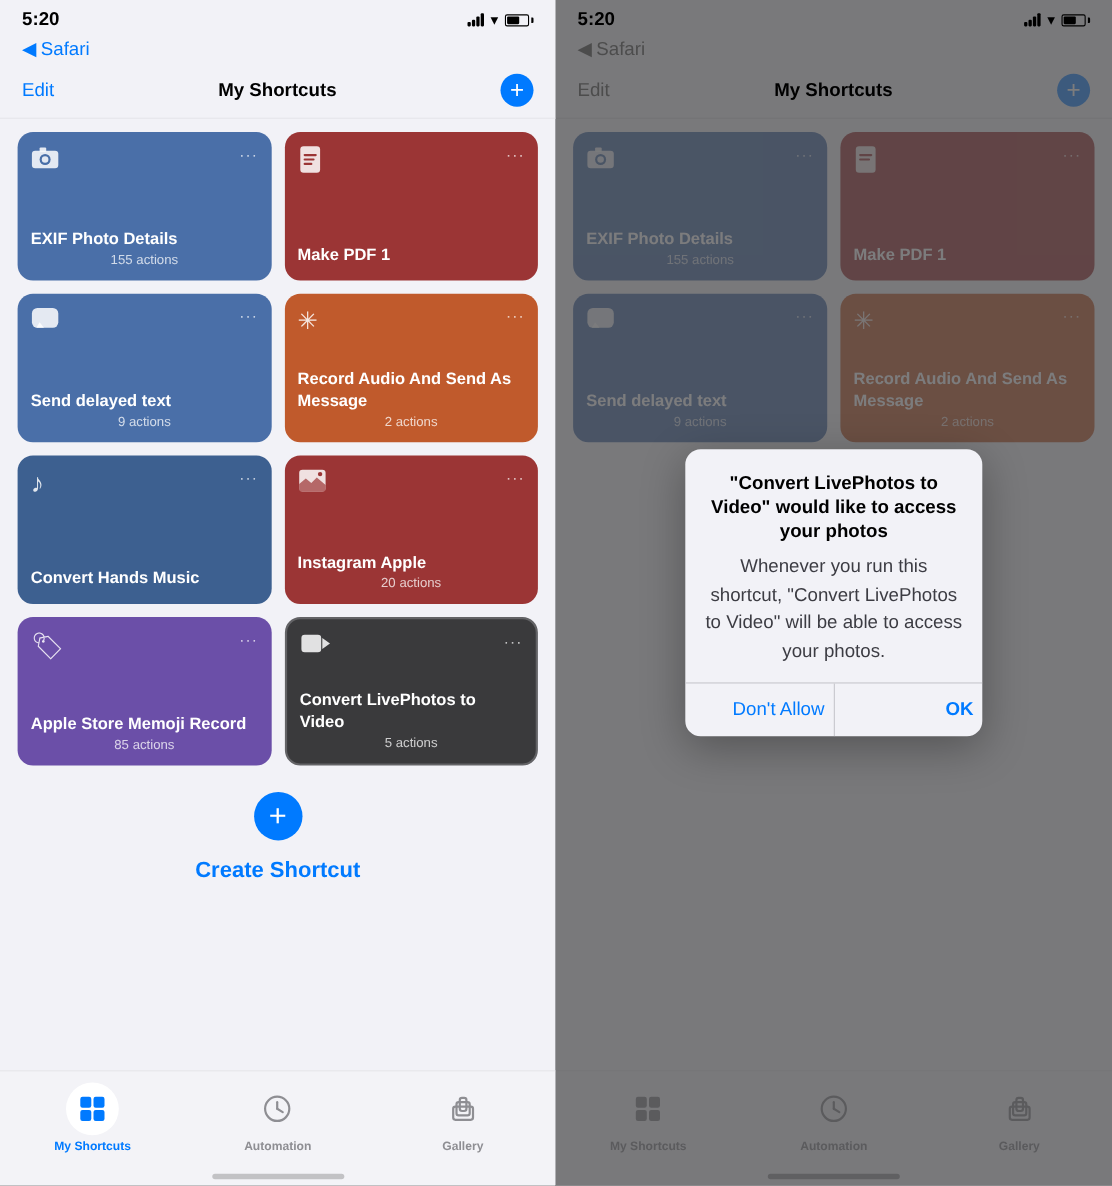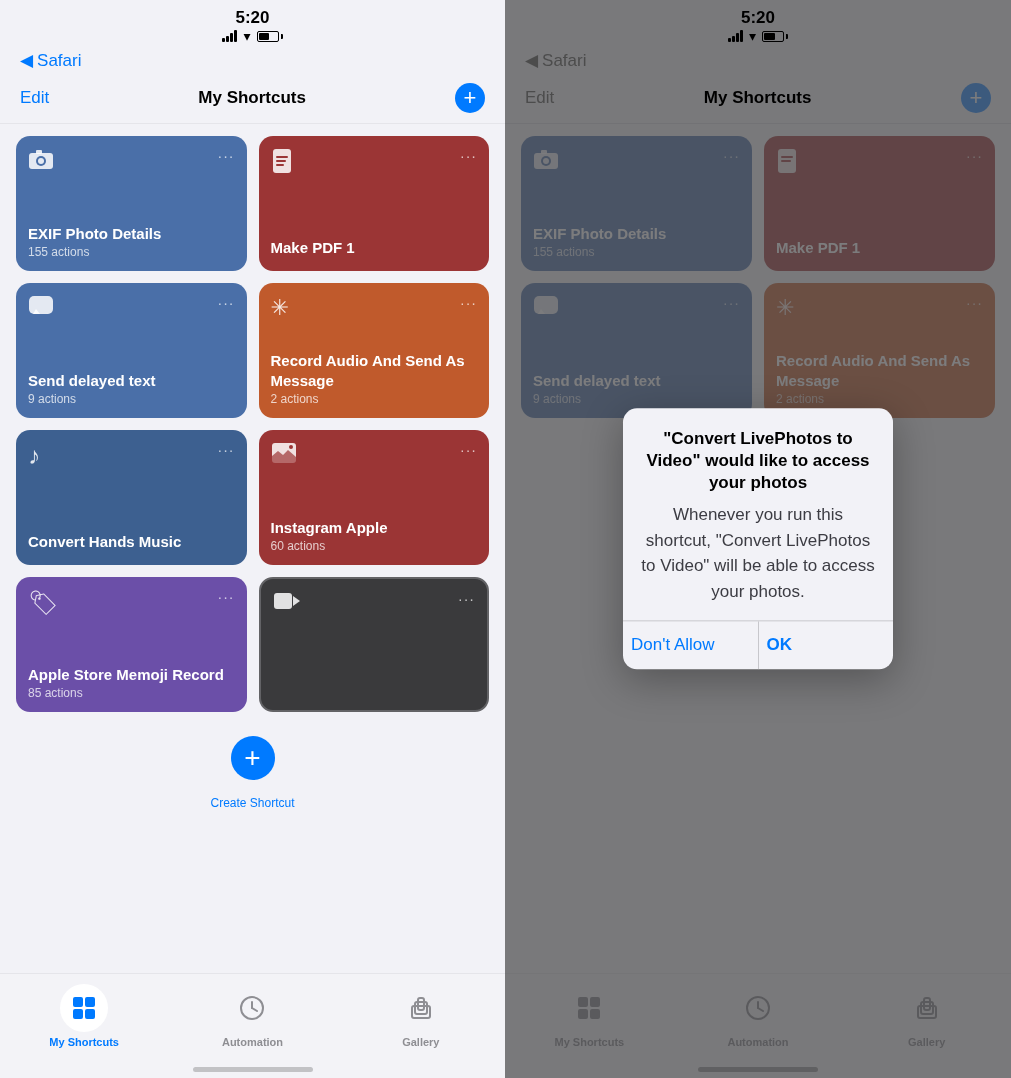--- a/index.html
+++ b/index.html
@@ -24,21 +24,20 @@
       width: 506px;
     }
 
     
     .status-bar {
       display: flex;
       justify-content: space-between;
       align-items: center;
       padding: 8px 20px 4px;
       background: #f2f2f7;
-      flex-direction: column;
     }
 
     .status-time {
       font-size: 17px;
       font-weight: 600;
       color: #000;
     }
 
     .status-icons {
       display: flex;
@@ -156,20 +155,21 @@
       font-size: 15px;
       font-weight: 600;
       color: #fff;
       line-height: 1.3;
     }
 
     .card-subtitle {
       font-size: 12px;
       color: rgba(255,255,255,0.75);
       margin-top: 2px;
+      text-align: center;
     }
 
     .spinning-icon {
       font-size: 22px;
       color: rgba(255,255,255,0.85);
     }
 
     
     .add-btn {
       width: 44px;
@@ -180,22 +180,22 @@
       align-items: center;
       justify-content: center;
       color: #fff;
       font-size: 28px;
       font-weight: 300;
       margin: 8px auto;
       line-height: 1;
     }
 
     .create-shortcut {
-      font-size: 12px;
-      font-weight: 400;
+      font-size: 20px;
+      font-weight: 700;
       color: #007aff;
       text-align: center;
       padding: 0 16px 8px;
     }
 
     
     .tab-bar {
       position: absolute;
       bottom: 0;
       left: 0;
@@ -294,21 +294,21 @@
     }
 
     .dialog-actions {
       display: flex;
       border-top: 1px solid #c7c7cc;
     }
 
     .dialog-btn {
       flex: 1;
       padding: 14px 8px;
-      text-align: left;
+      text-align: right;
       font-size: 17px;
       color: #007aff;
       cursor: pointer;
     }
 
     .dialog-btn:first-child {
       border-right: 1px solid #c7c7cc;
     }
 
     .dialog-btn.bold {
@@ -488,21 +488,21 @@
           <svg width="26" height="22" viewBox="0 0 26 22" fill="none" xmlns="http://www.w3.org/2000/svg">
             <rect x="1" y="1" width="24" height="20" rx="3" fill="rgba(255,255,255,0.85)"></rect>
             <circle cx="20" cy="5" r="2" fill="#9b3535"></circle>
             <path d="M1 14 L7 9 L12 13 L17 8 L25 15 L25 21 L1 21 Z" fill="#9b3535" opacity="0.7"></path>
           </svg>
         </span>
         <span class="card-more">···</span>
       </div>
       <div class="card-bottom">
         <span class="card-title">Instagram Apple</span>
-        <span class="card-subtitle">60 actions</span>
+        <span class="card-subtitle">20 actions</span>
       </div>
     </div>
 
     <div class="shortcut-card card-purple">
       <div class="card-top">
         <span class="card-icon">🏷</span>
         <span class="card-more">···</span>
       </div>
       <div class="card-bottom">
         <span class="card-title">Apple Store Memoji Record</span>
@@ -512,20 +512,24 @@
 
     <div class="shortcut-card card-selected">
       <div class="card-top">
         <span class="card-icon video-cam-icon">
           <svg width="28" height="20" viewBox="0 0 28 20" fill="none" xmlns="http://www.w3.org/2000/svg">
             <rect x="1" y="2" width="18" height="16" rx="3" fill="rgba(255,255,255,0.85)"></rect>
             <polygon points="20,5 27,10 20,15" fill="rgba(255,255,255,0.85)"></polygon>
           </svg>
         </span>
         <span class="card-more">···</span>
+      </div>
+      <div class="card-bottom">
+        <span class="card-title">Convert LivePhotos to Video</span>
+        <span class="card-subtitle">5 actions</span>
       </div>
     </div>
 
   </div>
 
   <div style="display:flex; justify-content:center; margin: 4px 0 8px;">
     <div class="add-btn">+</div>
   </div>
 
   <div class="create-shortcut">Create Shortcut</div>

